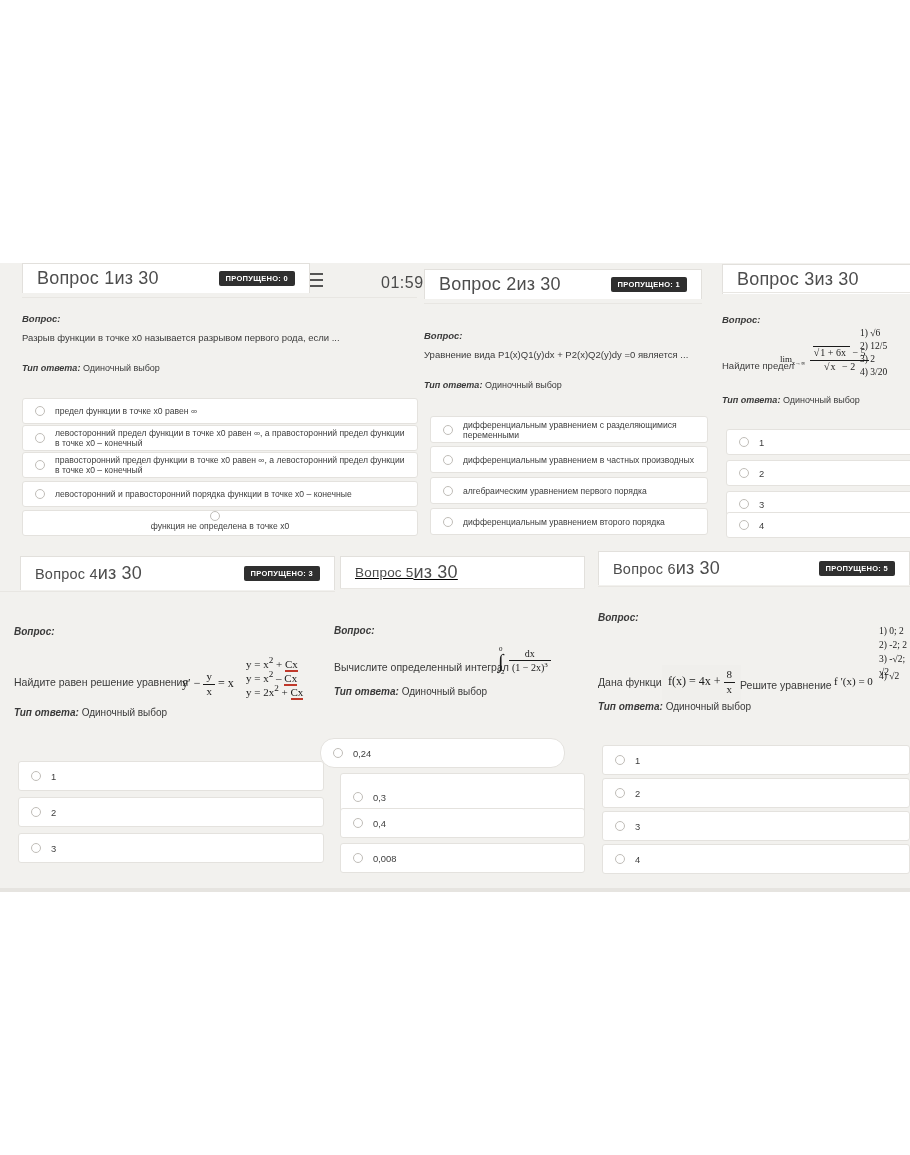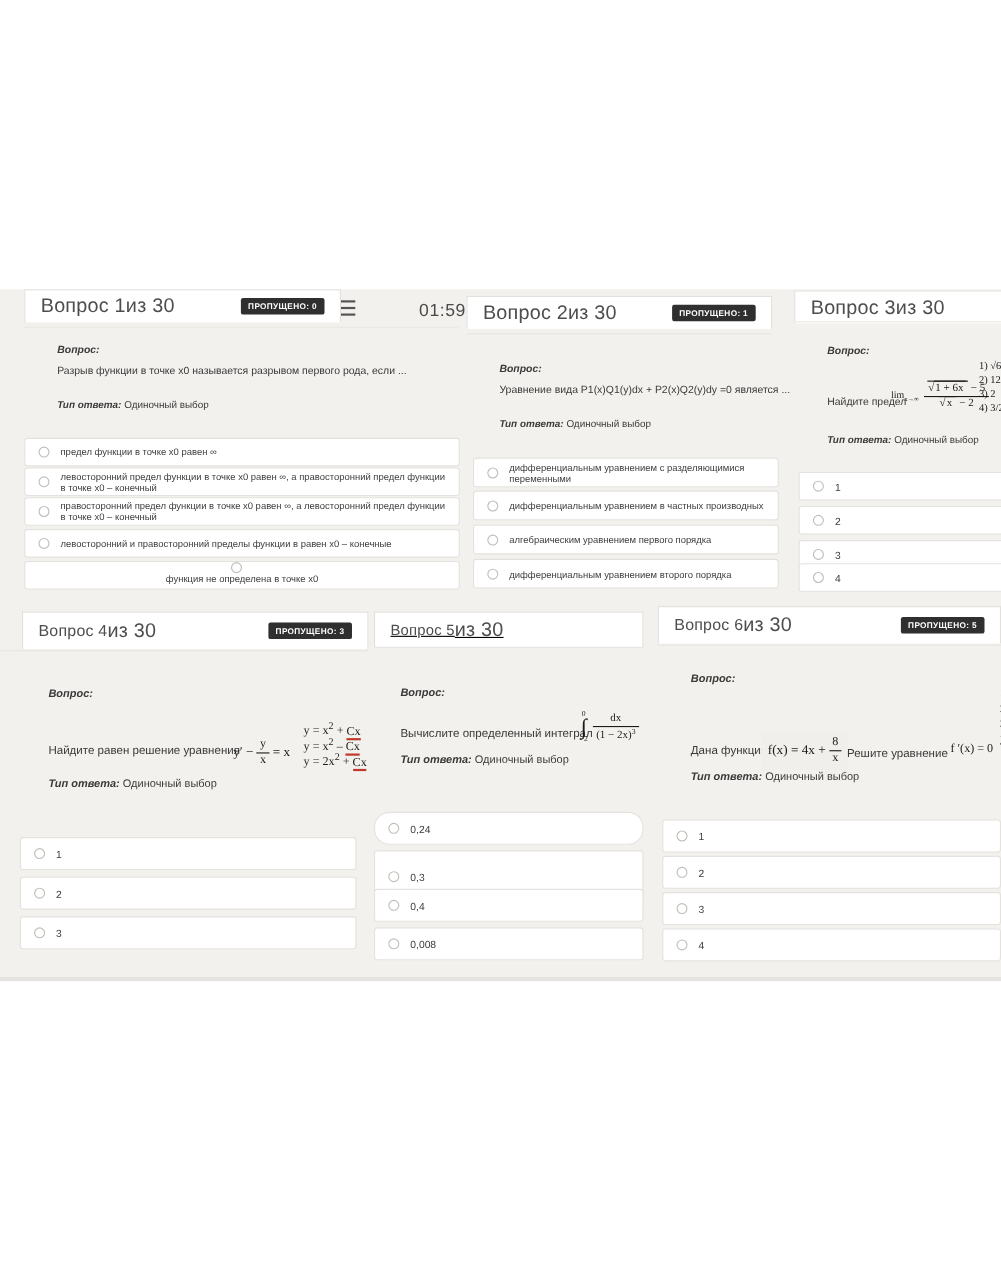--- a/index.html
+++ b/index.html
@@ -28,21 +28,21 @@
     font-size:18px;color:#4d4d4d;font-weight:400;letter-spacing:.2px;
   }
   .skipped{
     margin-left:auto;
     background:#2f2f2f;color:#ffffff;
     font-size:7.5px;font-weight:700;letter-spacing:.3px;
     padding:3px 7px;border-radius:2px;white-space:nowrap;
   }
   .divider{position:absolute;height:1px;background:#e8e6e2;}
 
-  .body{position:absolute;box-sizing:border-box;margin-left:30px;}
+  .body{position:absolute;box-sizing:border-box;}
   .lbl{font-size:9.5px;font-style:italic;font-weight:700;color:#3a3a3a;}
   .qtext{font-size:9.5px;color:#3a3a3a;line-height:1.5;}
   .typeline{font-size:9px;color:#3a3a3a;}
   .typeline b{font-style:italic;font-weight:700;}
 
   .opt{
     position:absolute;
     box-sizing:border-box;
     background:#ffffff;
     border:1px solid #e4e2de;
@@ -122,21 +122,21 @@
   <div class="opt" style="left:22px;top:425px;width:396px;height:26px;">
     <span class="radio"></span>
     <span>левосторонний предел функции в точке x0 равен ∞, а правосторонний предел функции в точке x0 – конечный</span>
   </div>
   <div class="opt" style="left:22px;top:452px;width:396px;height:26px;">
     <span class="radio"></span>
     <span>правосторонний предел функции в точке x0 равен ∞, а левосторонний предел функции в точке x0 – конечный</span>
   </div>
   <div class="opt" style="left:22px;top:481px;width:396px;height:26px;">
     <span class="radio"></span>
-    <span>левосторонний и правосторонний пределы функции в равен x0 – конечные</span>
+    <span>левосторонний и правосторонний порядка функции в точке x0 – конечные</span>
   </div>
   <div class="opt" style="left:22px;top:510px;width:396px;height:26px;flex-direction:column;">
     <span class="radio"></span>
     <span>функция не определена в точке x0</span>
   </div>
 
   <div class="card-head" style="left:424px;top:269px;width:278px;height:30px;">
     <span class="qtitle">Вопрос 2</span>
     <span class="qtitle of">из 30</span>
     <span class="skipped">ПРОПУЩЕНО: 1</span>
@@ -275,21 +275,21 @@
           <span class="num">dx</span>
           <span class="den">(1 − 2x)<sup style="font-size:7px;">3</sup></span>
         </span>
       </div>
     </div>
     <div class="typeline" style="margin-top:6px;font-size:10px;">
       <b>Тип ответа:</b>
       <span>Одиночный выбор</span>
     </div>
   </div>
-  <div class="opt opt-lg" style="left:340px;top:738px;width:245px;height:30px;border-radius:14px;">
+  <div class="opt opt-lg" style="left:320px;top:738px;width:245px;height:30px;border-radius:14px;">
     <span class="radio"></span>
     <span>0,24</span>
   </div>
   <div class="opt opt-lg" style="left:340px;top:773px;width:245px;height:48px;">
     <span class="radio"></span>
     <span>0,3</span>
   </div>
   <div class="opt opt-lg" style="left:340px;top:808px;width:245px;height:30px;">
     <span class="radio"></span>
     <span>0,4</span>

